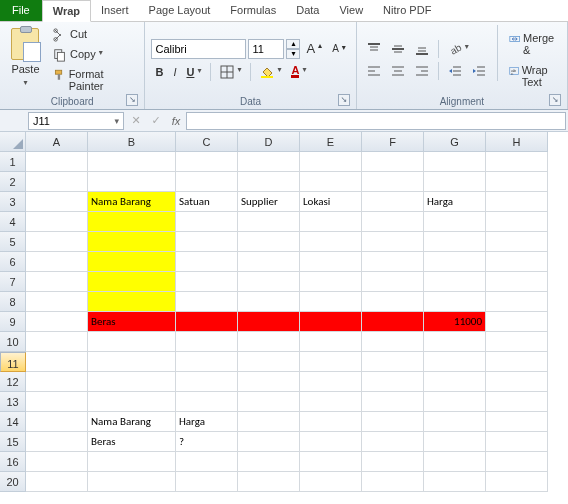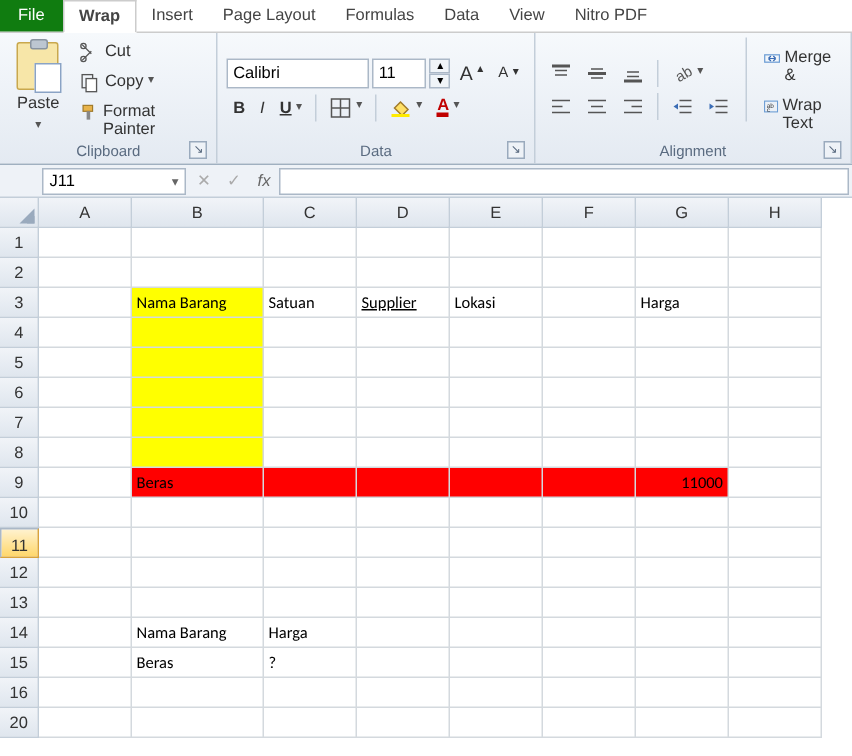--- a/index.html
+++ b/index.html
@@ -330,21 +330,21 @@
           <div class="cell c-D" style="width: 62px;"></div>
           <div class="cell c-E" style="width: 62px;"></div>
           <div class="cell c-F" style="width: 62px;"></div>
           <div class="cell c-G" style="width: 62px;"></div>
           <div class="cell c-H" style="width: 62px;"></div>
         </div>
         <div class="row-cells">
           <div class="cell c-A" style="width: 62px;"></div>
           <div class="cell c-B" style="width: 88px; background: rgb(255, 255, 0);">Nama Barang</div>
           <div class="cell c-C" style="width: 62px;">Satuan</div>
-          <div class="cell c-D" style="width: 62px; text-decoration: underline;">Supplier</div>
+          <div class="cell c-D" style="width: 62px;">Supplier</div>
           <div class="cell c-E" style="width: 62px;">Lokasi</div>
           <div class="cell c-F" style="width: 62px;"></div>
           <div class="cell c-G" style="width: 62px;">Harga</div>
           <div class="cell c-H" style="width: 62px;"></div>
         </div>
         <div class="row-cells">
           <div class="cell c-A" style="width: 62px;"></div>
           <div class="cell c-B" style="width: 88px; background: rgb(255, 255, 0);"></div>
           <div class="cell c-C" style="width: 62px;"></div>
           <div class="cell c-D" style="width: 62px;"></div>

